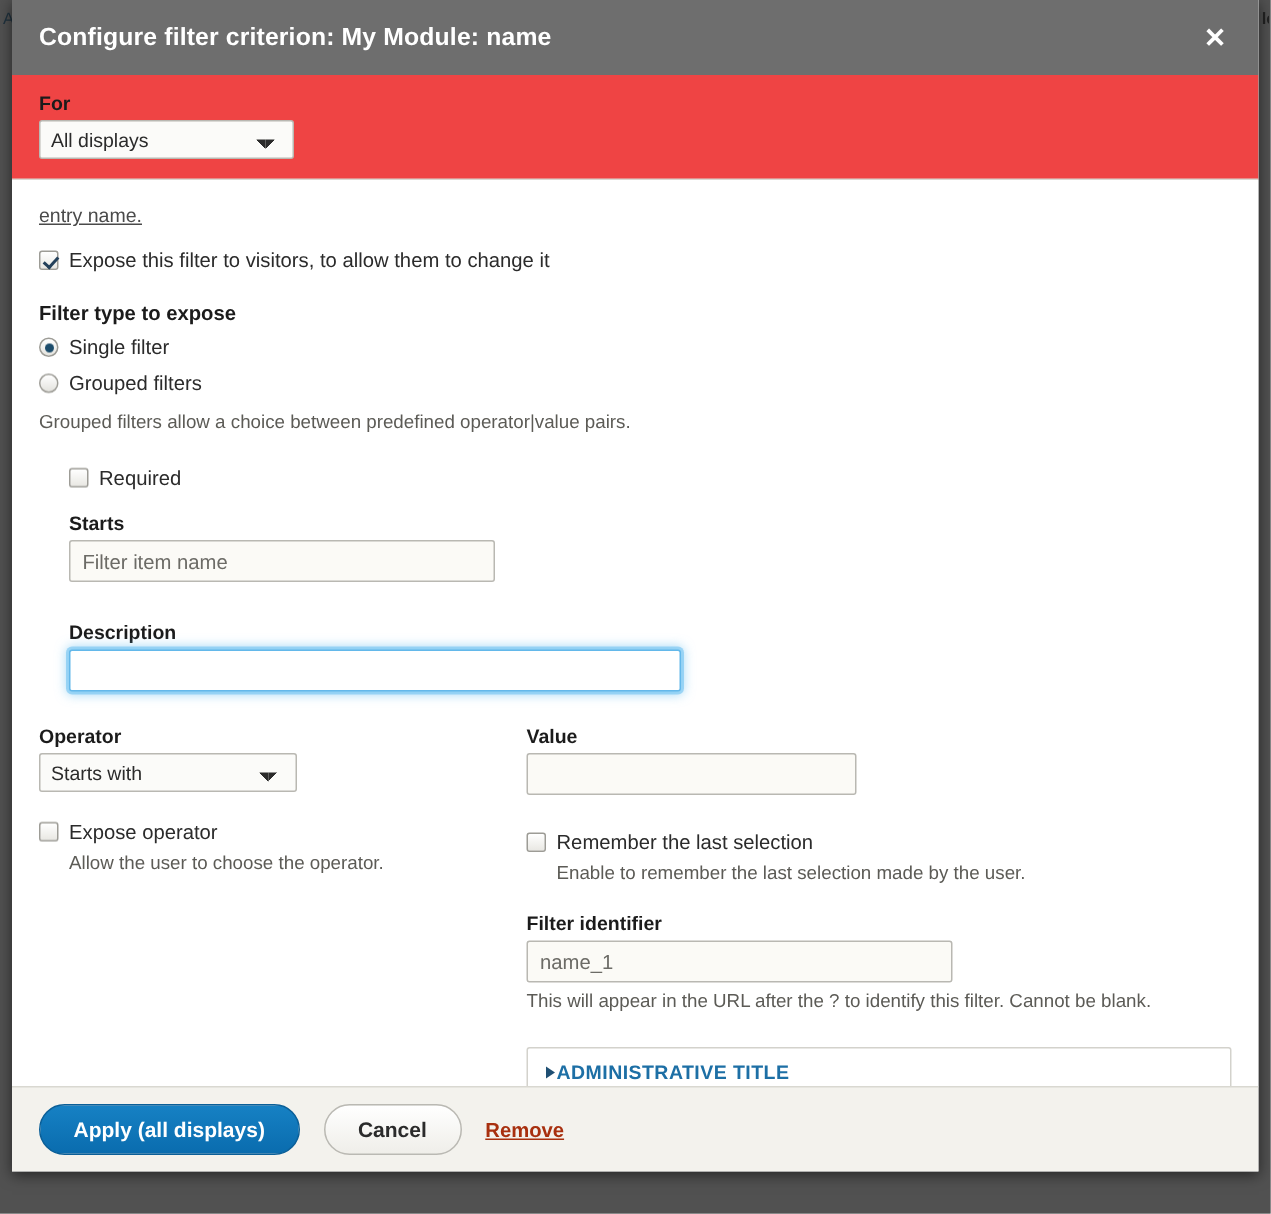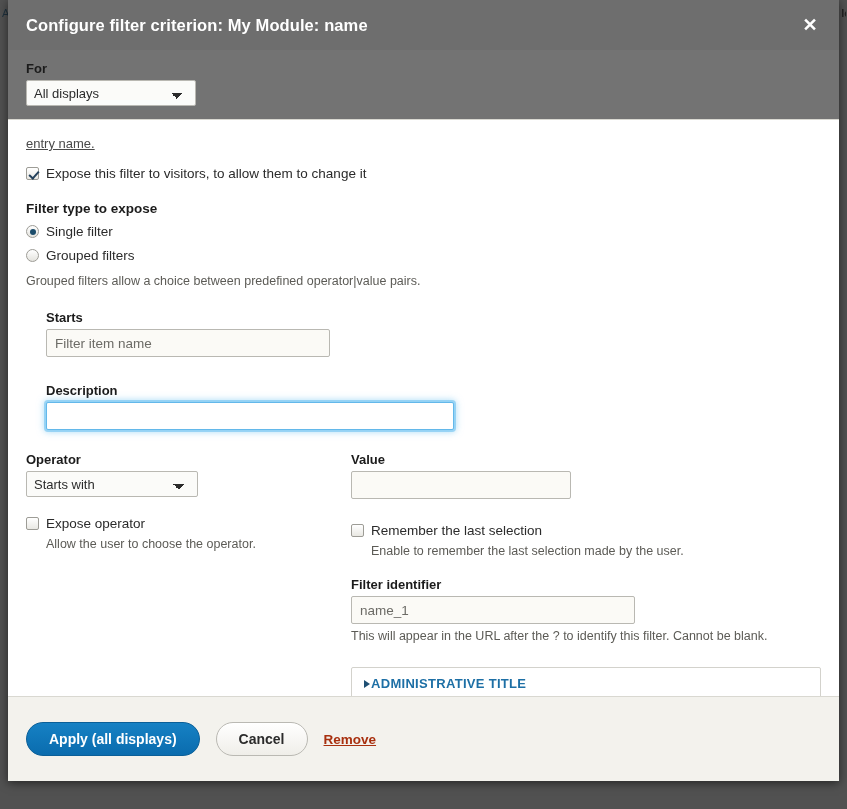--- a/index.html
+++ b/index.html
@@ -86,21 +86,21 @@
     font-weight: bold;
     line-height: 1;
     cursor: pointer;
     padding: 0;
     font-family: "Liberation Sans", sans-serif;
   }
 
   
   #for-strip {
     flex: 0 0 auto;
-    background: #737373;
+    background: #ef4444;
     border-bottom: 1px solid #d9d8d1;
     padding: 11px 0 13px 18px;
   }
   .field-label {
     font-size: 13px;
     font-weight: bold;
     color: #1b1b1b;
     margin: 0 0 4px 0;
     display: block;
   }
@@ -259,21 +259,21 @@
     font-weight: bold;
     color: #1d6fa5;
     letter-spacing: 0.3px;
   }
 
   
   #footer {
     flex: 0 0 auto;
     background: #f3f2ed;
     border-top: 1px solid #d9d8d1;
-    padding: 25px 18px;
+    padding: 11px 18px;
     display: flex;
     align-items: center;
     gap: 16px;
   }
   .btn {
     border-radius: 17px;
     height: 34px;
     padding: 0 22px;
     font-family: "Liberation Sans", sans-serif;
     font-size: 14px;
@@ -337,20 +337,24 @@
       <span class="radio selected"></span>
       <span class="lbl">Single filter</span>
     </div>
     <div class="optrow">
       <span class="radio"></span>
       <span class="lbl">Grouped filters</span>
     </div>
     <p class="hint" style="margin-top:9px;">Grouped filters allow a choice between predefined operator|value pairs.</p>
 
     <div class="indent" style="margin-top:20px;">
+      <div class="optrow">
+        <span class="cbox"></span>
+        <span class="lbl">Required</span>
+      </div>
 
       <div style="margin-top:14px;">
         <span class="field-label">Starts</span>
         <input class="txt" type="text" style="width: 284px;" value="Filter item name">
       </div>
 
       <div style="margin-top:26px;">
         <span class="field-label">Description</span>
         <input class="txt focused" type="text" style="width: 408px;" autofocus="" value="">
       </div>

